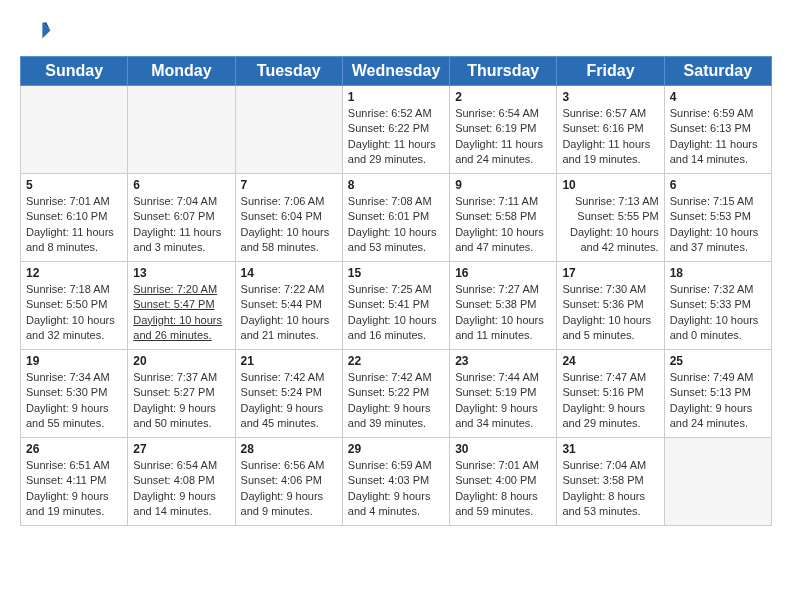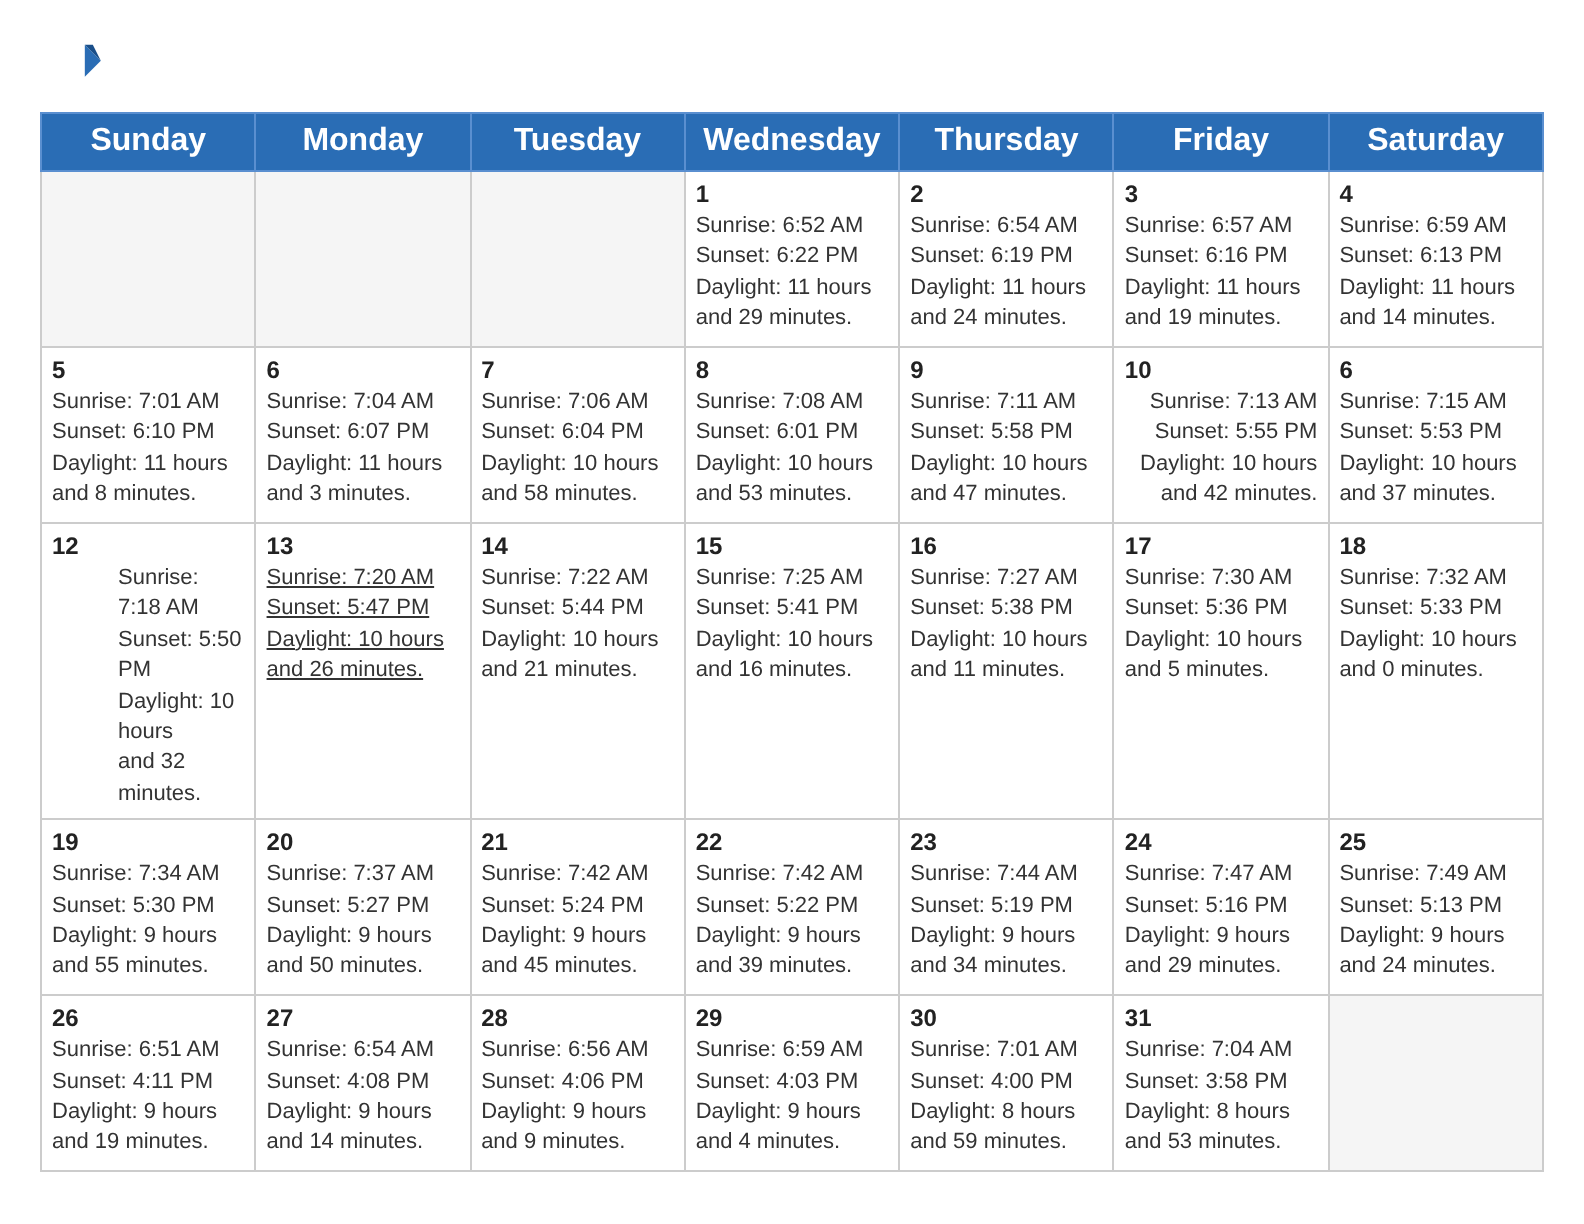--- a/index.html
+++ b/index.html
@@ -212,21 +212,21 @@
             <div class="day-number">6</div>
             <div class="day-info" style="white-space: pre-line;">Sunrise: 7:15 AM
 Sunset: 5:53 PM
 Daylight: 10 hours
 and 37 minutes.</div>
           </td>
         </tr>
         <tr>
           <td>
             <div class="day-number">12</div>
-            <div class="day-info" style="white-space: pre-line; margin-left: 33px;">Sunrise: 7:18 AM
+            <div class="day-info" style="white-space: pre-line;">Sunrise: 7:18 AM
 Sunset: 5:50 PM
 Daylight: 10 hours
 and 32 minutes.</div>
           </td>
           <td>
             <div class="day-number">13</div>
             <div class="day-info" style="white-space: pre-line; text-decoration: underline;">Sunrise: 7:20 AM
 Sunset: 5:47 PM
 Daylight: 10 hours
 and 26 minutes.</div>

